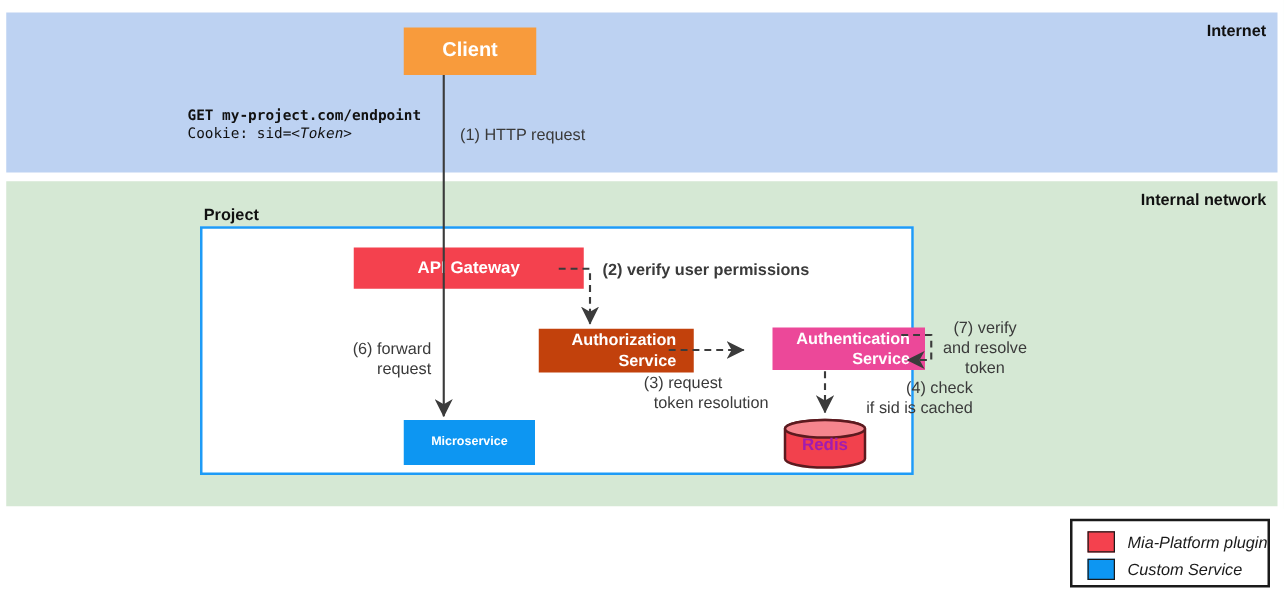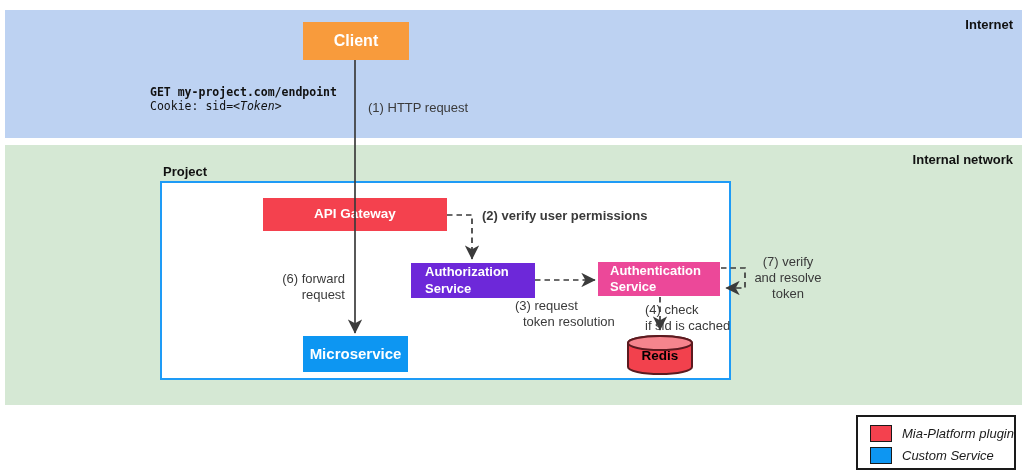--- a/index.html
+++ b/index.html
@@ -9,39 +9,39 @@
   .band { position:absolute; left:5px; width:1017px; }
   .band-internet { top:10px; height:128px; }
   .band-internal { top:145px; height:260px; }
   .zone-label { position:absolute; top:7px; right:9px; font-size:13px; font-weight:bold; color:#111; }
 
   .project-label { position:absolute; left:163px; top:164px; font-size:13px; font-weight:bold; color:#111; }
   .project-box { position:absolute; left:160px; top:181px; width:571px; height:199px;
                  background:#ffffff; border:2px solid #1e9bf6; }
 
   .node { position:absolute; display:flex; align-items:center; justify-content:center;
-          color:#ffffff; font-weight:bold; text-align:left; line-height:1.25; }
+          color:#ffffff; font-weight:bold; text-align:right; line-height:1.25;margin-left:20px; }
   .node-client { left:303px; top:22px; width:106px; height:38px; font-size:16px; }
   .node-gateway { left:263px; top:198px; width:184px; height:33px; font-size:13.5px; }
   .node-authz { left:411px; top:263px; width:124px; height:35px; font-size:13px; padding:0 14px; }
   .node-authn { left:598px; top:262px; width:122px; height:34px; font-size:13px; padding:0 12px; }
-  .node-micro { left:303px; top:336px; width:105px; height:36px; font-size:15px; }
+  .node-micro { left:303px; top:336px; width:105px; height:36px; font-size:10px; }
 
   .redis-wrap { position:absolute; left:626px; top:334px; width:68px; height:42px; }
   .redis-label { position:absolute; left:0; top:14px; width:68px; text-align:center;
-                 color:#000000; font-weight:bold; font-size:13.5px; }
+                 color:#a21caf; font-weight:bold; font-size:13.5px; }
 
   .svg-overlay { position:absolute; left:0; top:0; pointer-events:none; }
 
   .edge-label { position:absolute; font-size:13px; color:#3a3a3a; line-height:1.22; }
   .lbl-step1 { left:368px; top:100px; }
   .lbl-step2 { left:482px; top:208px;font-weight:bold; }
   .lbl-step3 { left:515px; top:298px; }
   .lbl-step3 .line2 { padding-left:8px; }
-  .lbl-step4 { left:645px; top:302px; }
+  .lbl-step4 { left:693px; top:302px;text-align:right; }
   .lbl-step5 { left:744px; top:254px; width:88px; text-align:center; }
   .lbl-step6 { left:260px; top:271px; width:85px; text-align:right; }
 
   .request-block { position:absolute; left:150px; top:86px; font-family:"DejaVu Sans Mono", monospace;
                    font-size:11.5px; color:#111; line-height:1.2; }
   .request-block .req-line1 { font-weight:bold; }
   .request-block i { font-style:italic; }
 
   .legend { position:absolute; left:856px; top:415px; width:160px; height:55px;
             background:#ffffff; border:2px solid #1a1a1a; padding:5px 0 0 12px;font-style:italic; }
@@ -64,21 +64,21 @@
   <div class="project-label">Project</div>
   <div class="project-box"></div>
 
   <div class="request-block">
     <div class="req-line1">GET my-project.com/endpoint</div>
     <div class="req-line2"><span>Cookie: sid=&lt;</span><i>Token</i><span>&gt;</span></div>
   </div>
 
   <div class="node node-client" style="background-color: rgb(248, 155, 60);">Client</div>
   <div class="node node-gateway" style="background-color: rgb(244, 65, 78);">API Gateway</div>
-  <div class="node node-authz" style="background-color: #6d28d9;">Authorization Service</div>
+  <div class="node node-authz" style="background-color: #c2410c;">Authorization Service</div>
   <div class="node node-authn" style="background-color: #ec4899;">Authentication Service</div>
   <div class="node node-micro" style="background-color: rgb(13, 150, 242);">Microservice</div>
 
   <div class="redis-wrap">
     <svg width="68" height="42" viewBox="0 0 68 42">
       <path d="M2 9 a32 7 0 0 1 64 0 V33 a32 7 0 0 1 -64 0 Z" fill="#f2414d" stroke="#5c1a1f" stroke-width="2"></path>
       <ellipse cx="34" cy="9" rx="32" ry="7" fill="#f5858d" stroke="#5c1a1f" stroke-width="2"></ellipse>
     </svg>
     <div class="redis-label">Redis</div>
   </div>

